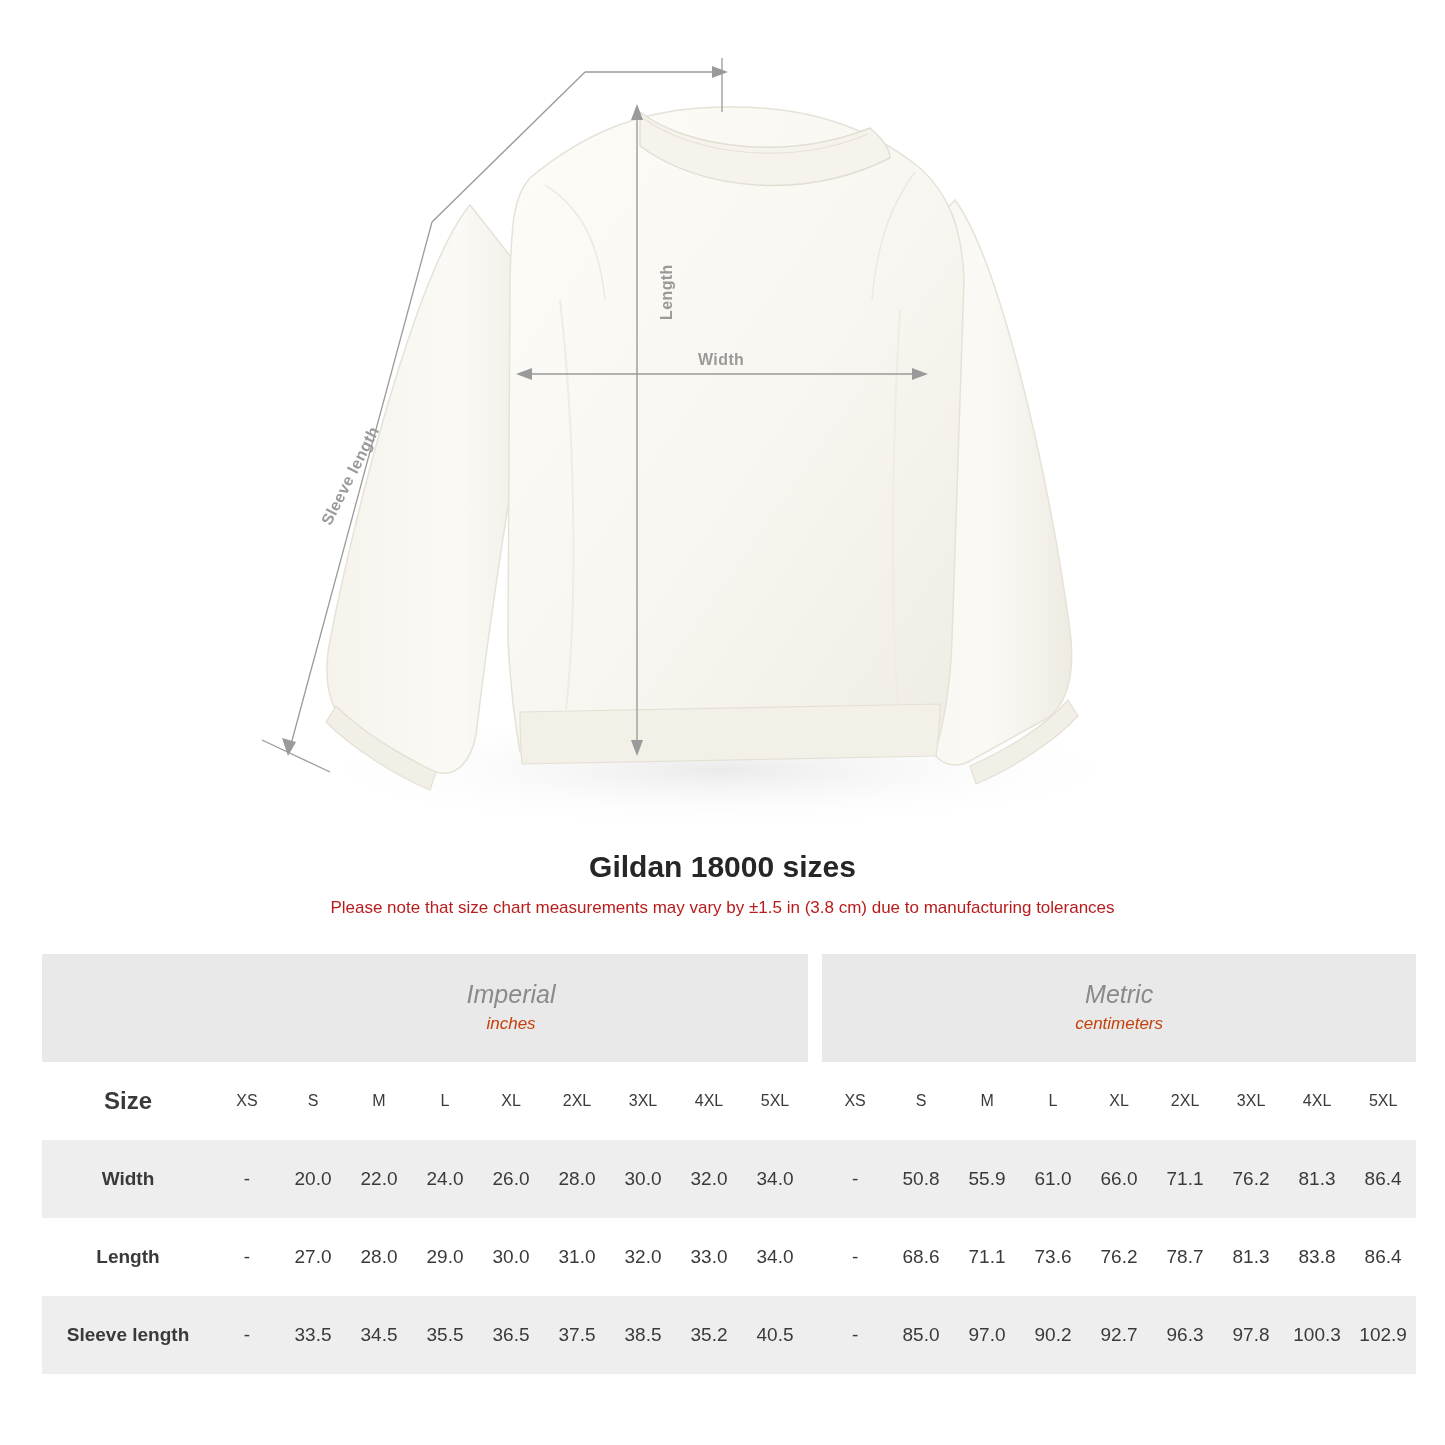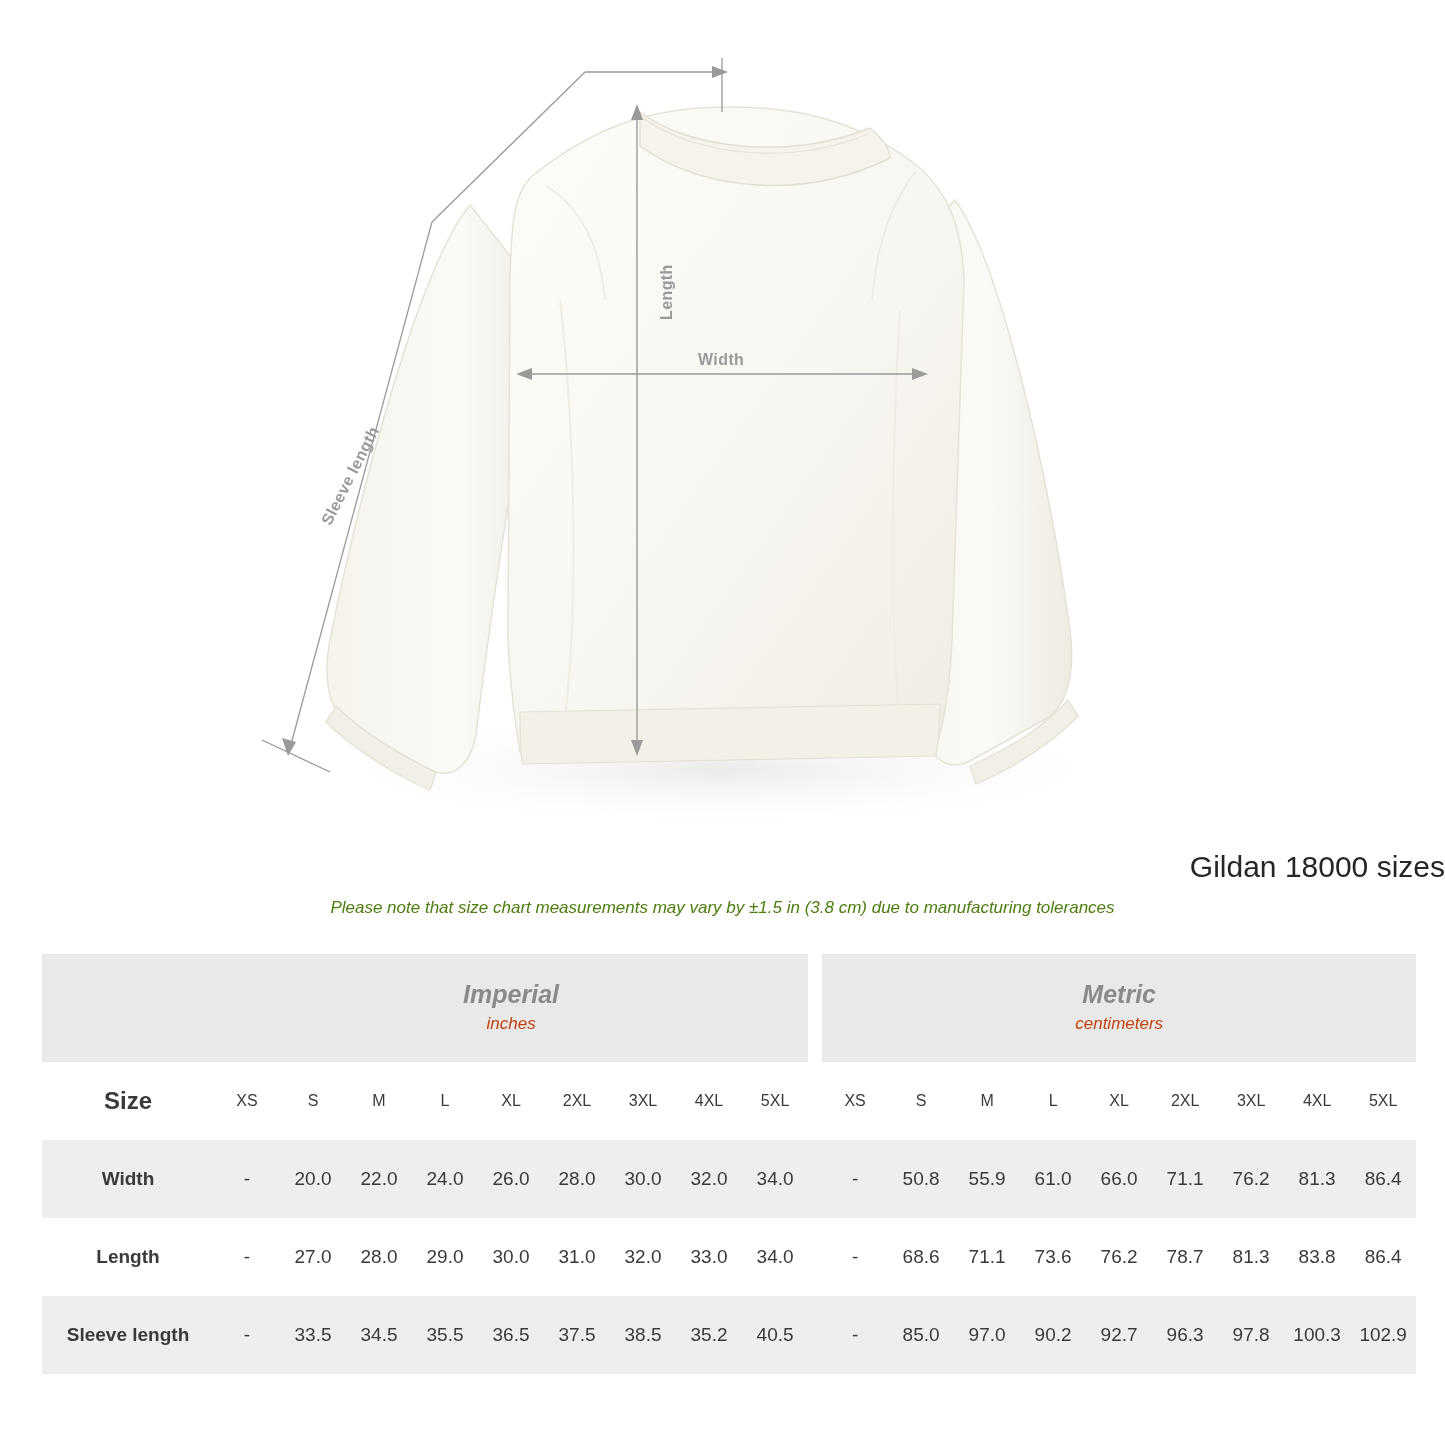--- a/index.html
+++ b/index.html
@@ -51,29 +51,27 @@
     transform-origin: left top;
   }
 
   
   .title-block {
     text-align: center;
     margin-top: 10px;
   }
   .chart-title {
     font-size: 30px;
-    font-weight: normal;
+    font-weight: bold;
     color: #262626;
     margin: 0 0 14px 0;
-    text-align: right;
   }
   .chart-note {
     font-size: 17px;
-    font-style: italic;
-    color: #4d7c0f;
+    color: #b91c1c;
     margin: 9px;
   }
 
   
   .table-wrap {
     margin-top: 36px;
     padding: 0 42px;
   }
   table.size-table {
     border-collapse: collapse;
@@ -89,21 +87,21 @@
     padding: 0;
   }
 
   .unit-head {
     height: 108px;
     background: #e9e9e9;
   }
   .unit-head .unit-name {
     font-size: 25px;
     font-style: italic;
-    font-weight: bold;
+    font-weight: normal;
     color: #8a8a8a;
     line-height: 1.25;
   }
   .unit-head .unit-sub {
     font-size: 17px;
     font-style: italic;
     color: #c2410c;
     line-height: 1.6;
   }
   .corner-cell {

